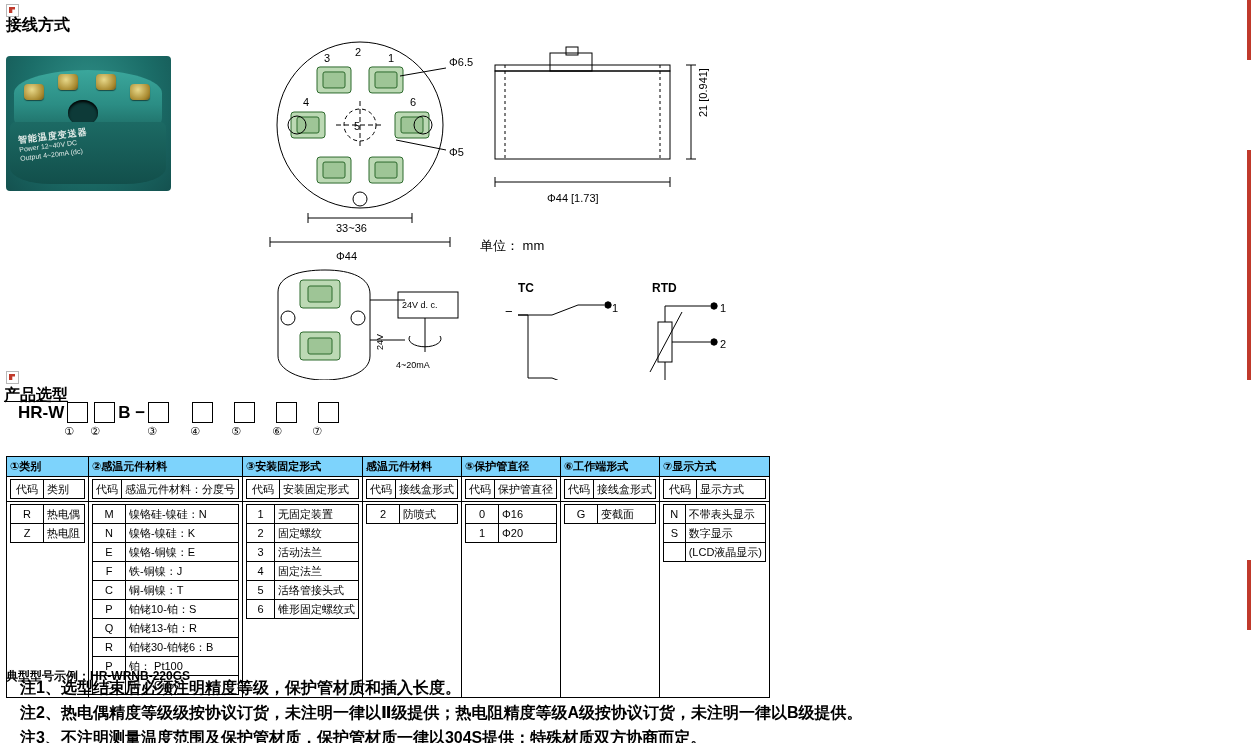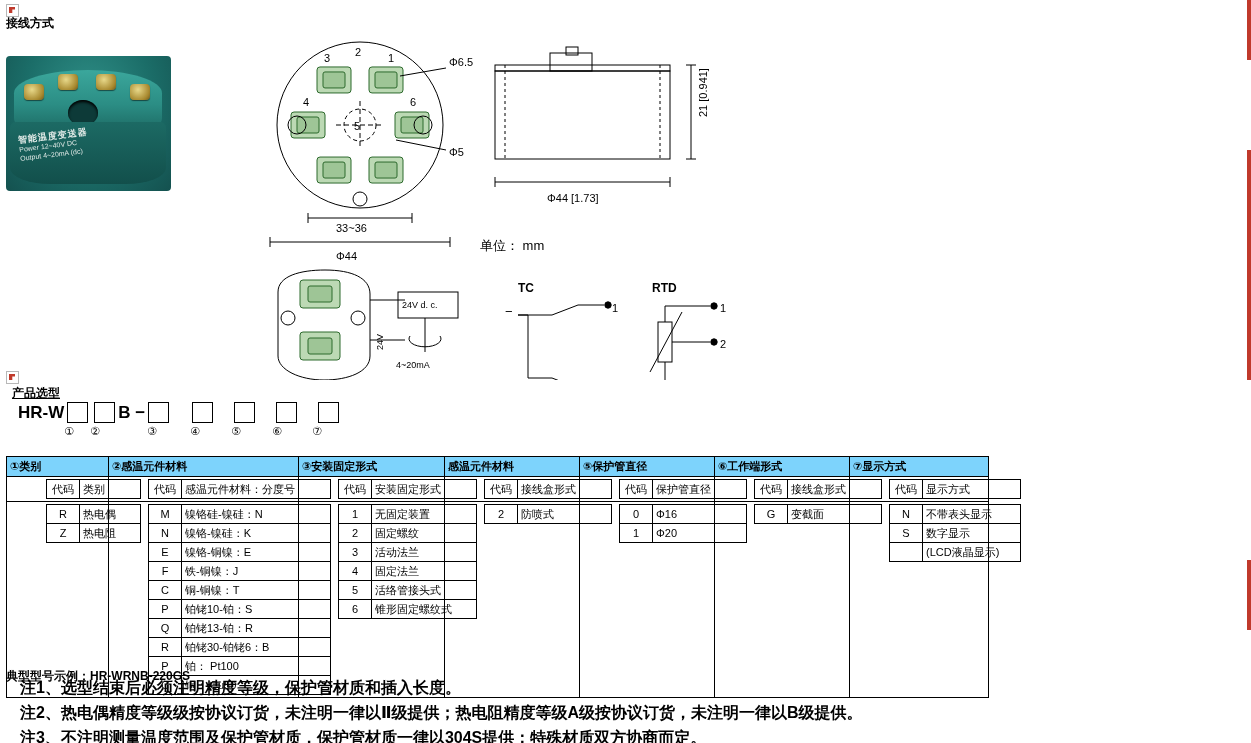--- a/index.html
+++ b/index.html
@@ -12,21 +12,21 @@
   }
   .broken-img{
     display:inline-block;width:11px;height:11px;
     border:1px solid #b8b8b8;background:#fff;position:relative;
   }
   .broken-img::before{
     content:"";position:absolute;left:2px;top:2px;width:6px;height:6px;
     background:#c0392b;
     clip-path:polygon(0 0,100% 0,100% 40%,55% 40%,55% 100%,0 100%);
   }
-  .sec-title{font-weight:bold;font-size:12px;}
+  .sec-title{font-weight:bold;font-size:16px;}
   .underline-title{text-decoration:underline;}
 
   
   #wiring-head{position:absolute;left:6px;top:4px;}
   #wiring-title{position:absolute;left:6px;top:15px;}
 
   
   #photo{
     position:absolute;left:6px;top:56px;width:165px;height:135px;
     background:
@@ -62,21 +62,21 @@
     color:#dfe9e6;font-size:7px;line-height:9px;
     transform:rotate(-7deg);
   }
   #photo .label .big{font-size:9px;font-weight:bold;letter-spacing:1px;}
 
   
   #drawings{position:absolute;left:250px;top:20px;}
 
   
   #select-head{position:absolute;left:6px;top:371px;}
-  #select-title{position:absolute;left:12px;top:385px;text-align:right;}
+  #select-title{position:absolute;left:4px;top:385px;text-align:right;}
 
   #code-row{position:absolute;left:18px;top:402px;font-size:17px;font-weight:bold;}
   #code-row .bx{
     display:inline-block;width:19px;height:19px;border:1px solid #000;
     vertical-align:middle;margin:0 3px;background:#fff;
   }
   #code-row .txt{vertical-align:middle;text-align:right;}
   #circles{position:absolute;left:18px;top:425px;font-size:11px;}
   #circles span{position:absolute;}
 
@@ -84,21 +84,21 @@
   table.spec{
     position:absolute;left:6px;top:456px;border-collapse:collapse;
     font-size:11px;table-layout:fixed;
   }
   table.spec td,table.spec th{
     border:1px solid #000;vertical-align:top;padding:2px 3px;font-weight:normal;
     text-align:left;
   }
   table.spec thead td{font-weight:bold;background:#7dd3fc;}
   .sub td{font-weight:normal;}
-  .inner{border-collapse:collapse;width:100%;margin-left:36px;}
+  .inner{border-collapse:collapse;width:100%;}
   .inner td{border:0;padding:0 0 1px 0;font-size:11px;line-height:14px;white-space:nowrap;}
   .inner td.c{width:26px;text-align:center;}
 
   
   #example{position:absolute;left:6px;top:652px;font-weight:bold;font-size:12px;margin-top:16px;}
   .note{position:absolute;left:20px;font-weight:bold;font-size:16px;}
   #note1{top:678px;}
   #note2{top:703px;}
   #note3{top:728px;}
 

